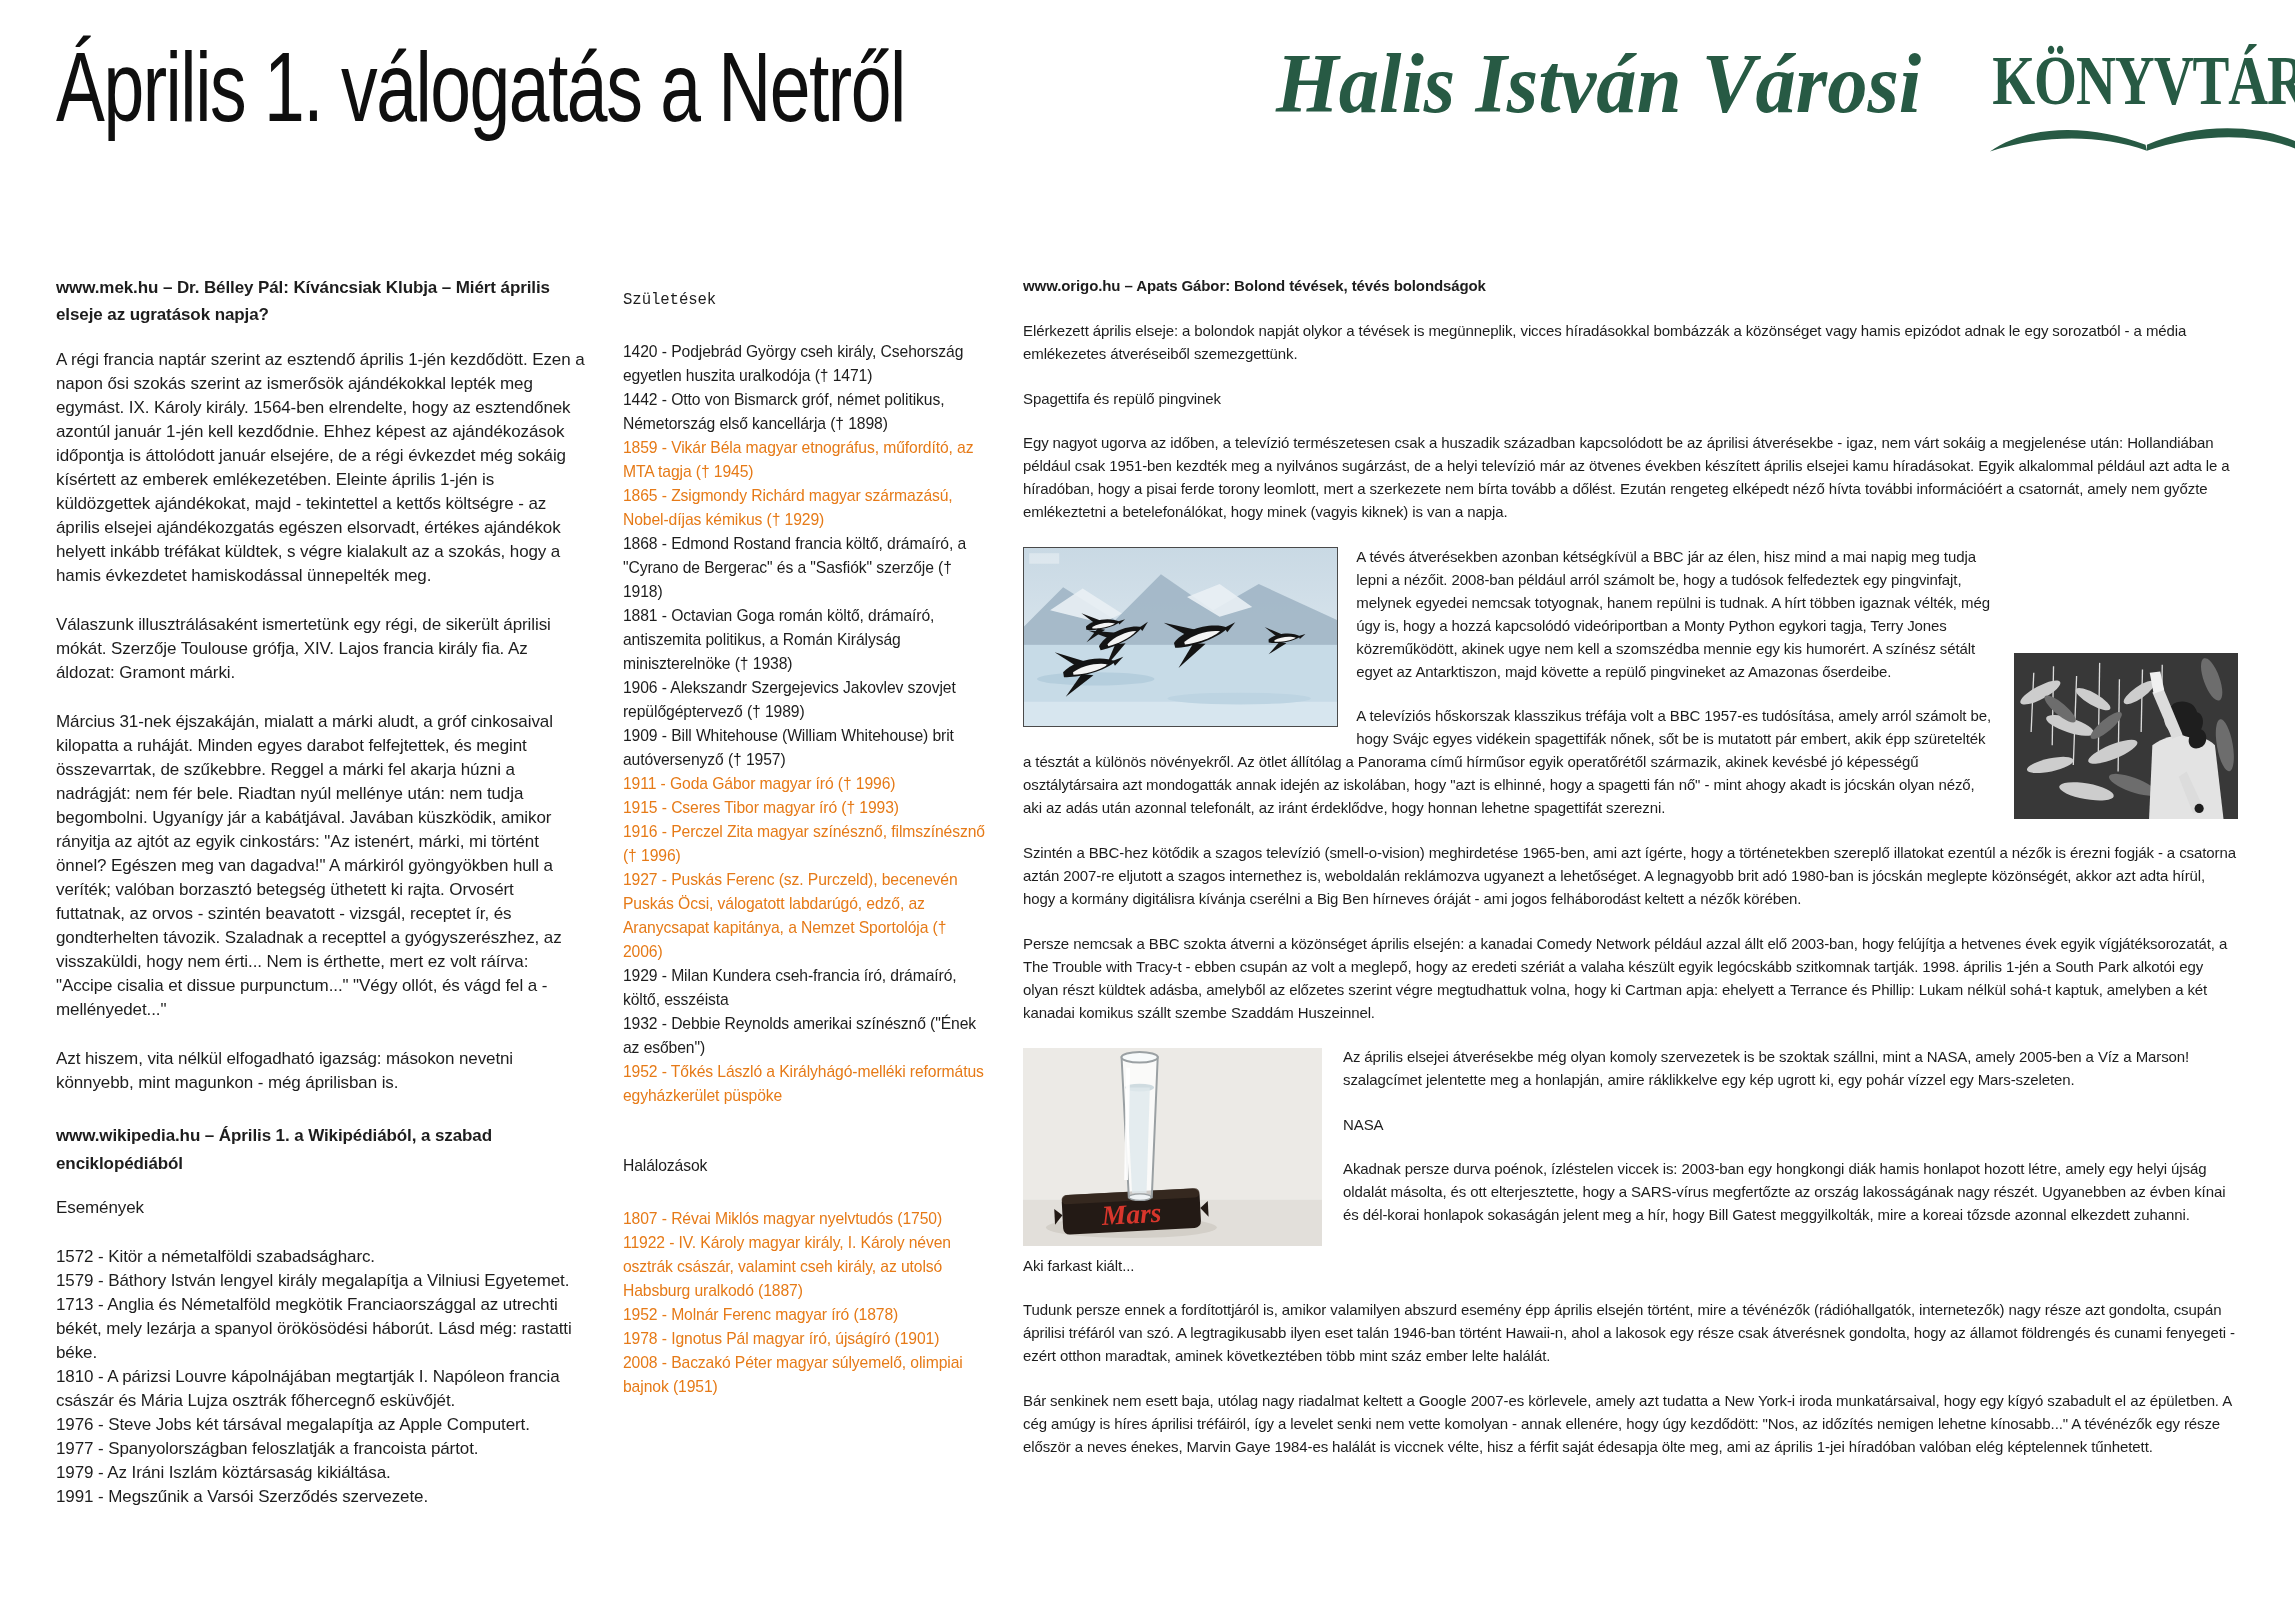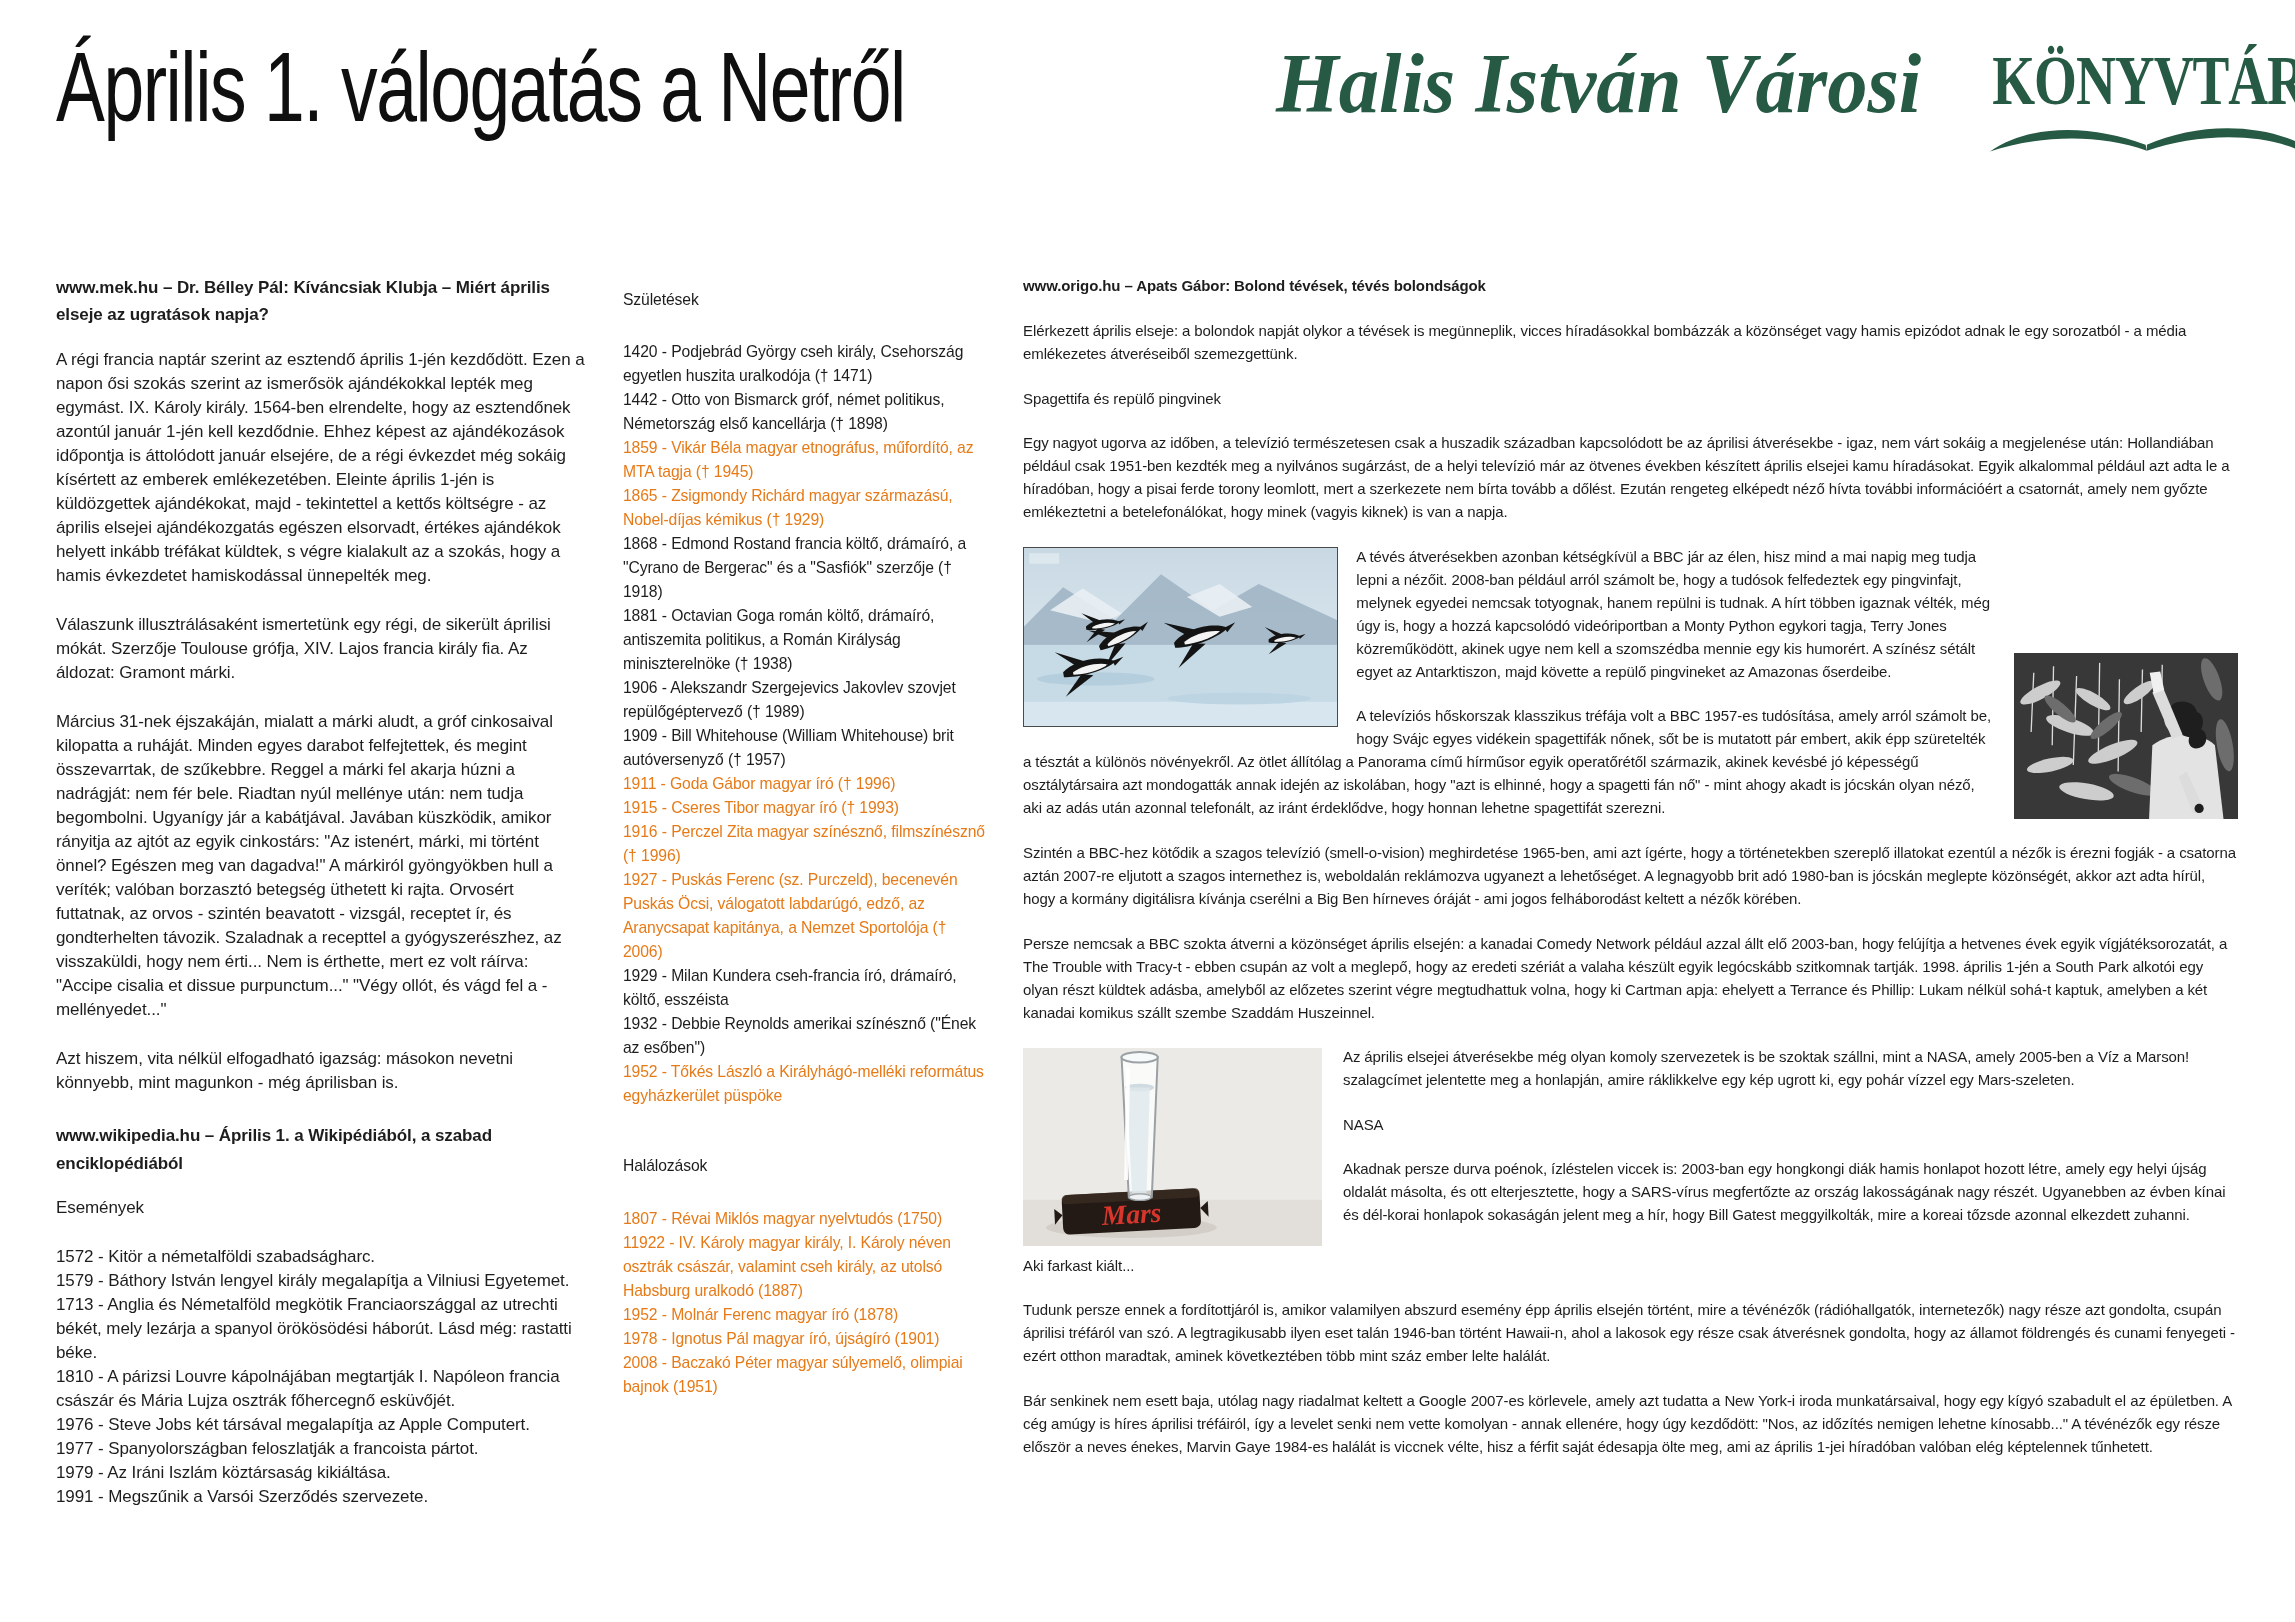--- a/index.html
+++ b/index.html
@@ -45,21 +45,21 @@
   .bold-head{font-weight:bold;line-height:1.6;margin:0 0 19.6px 0;}
   #col3 .bold-head{margin-bottom:21.6px;line-height:1.5;}
   .para{margin:0 0 25px 0;}
   #col3 .para{margin-bottom:21.6px;}
   .subhead{margin:0 0 25px 0;}
   #col1 .wiki-head{margin-top:27.5px;}
   #col3 .subhead{margin:3.9px 0 21.6px 0;}
   .list-item{margin:0;}
   .hl{color:#e67a17;}
   .deaths-head{margin:46px 0 29px 0;}
-  .births-head{margin:0 0 27.5px 0;}
+  .births-head{margin:0 0 27.5px 0;font-family:Liberation Mono, monospace;}
   
   .fig{display:block;}
   .fig-penguins{
     float:left;width:315px;height:180px;
     margin:2.6px 18.3px 7.9px 0;
     border:1.3px solid #4a4a4a;box-sizing:border-box;
   }
   .fig-spaghetti{
     float:right;width:224px;height:166px;
     margin:108px 0 9.2px 17px;

